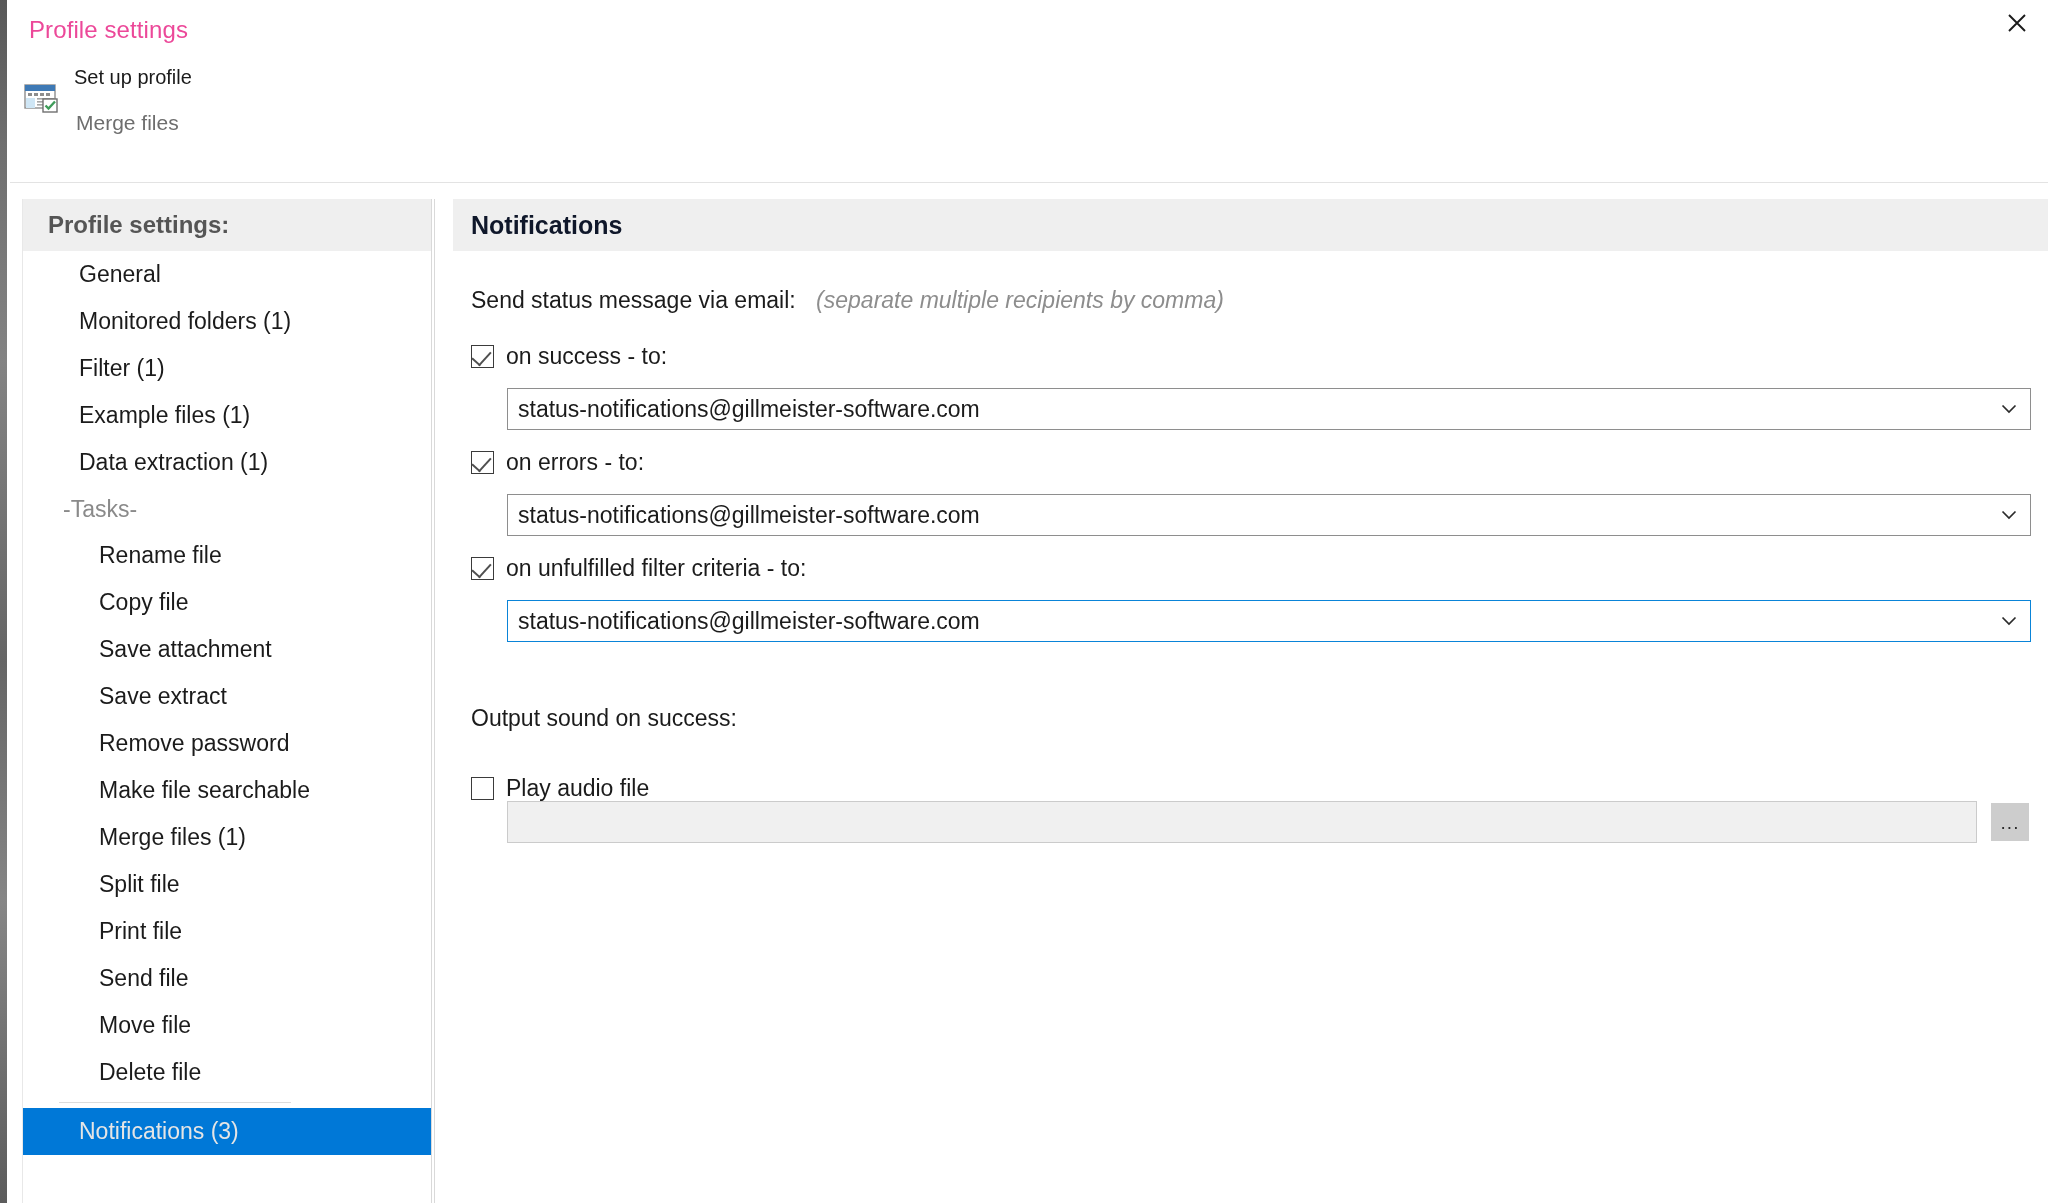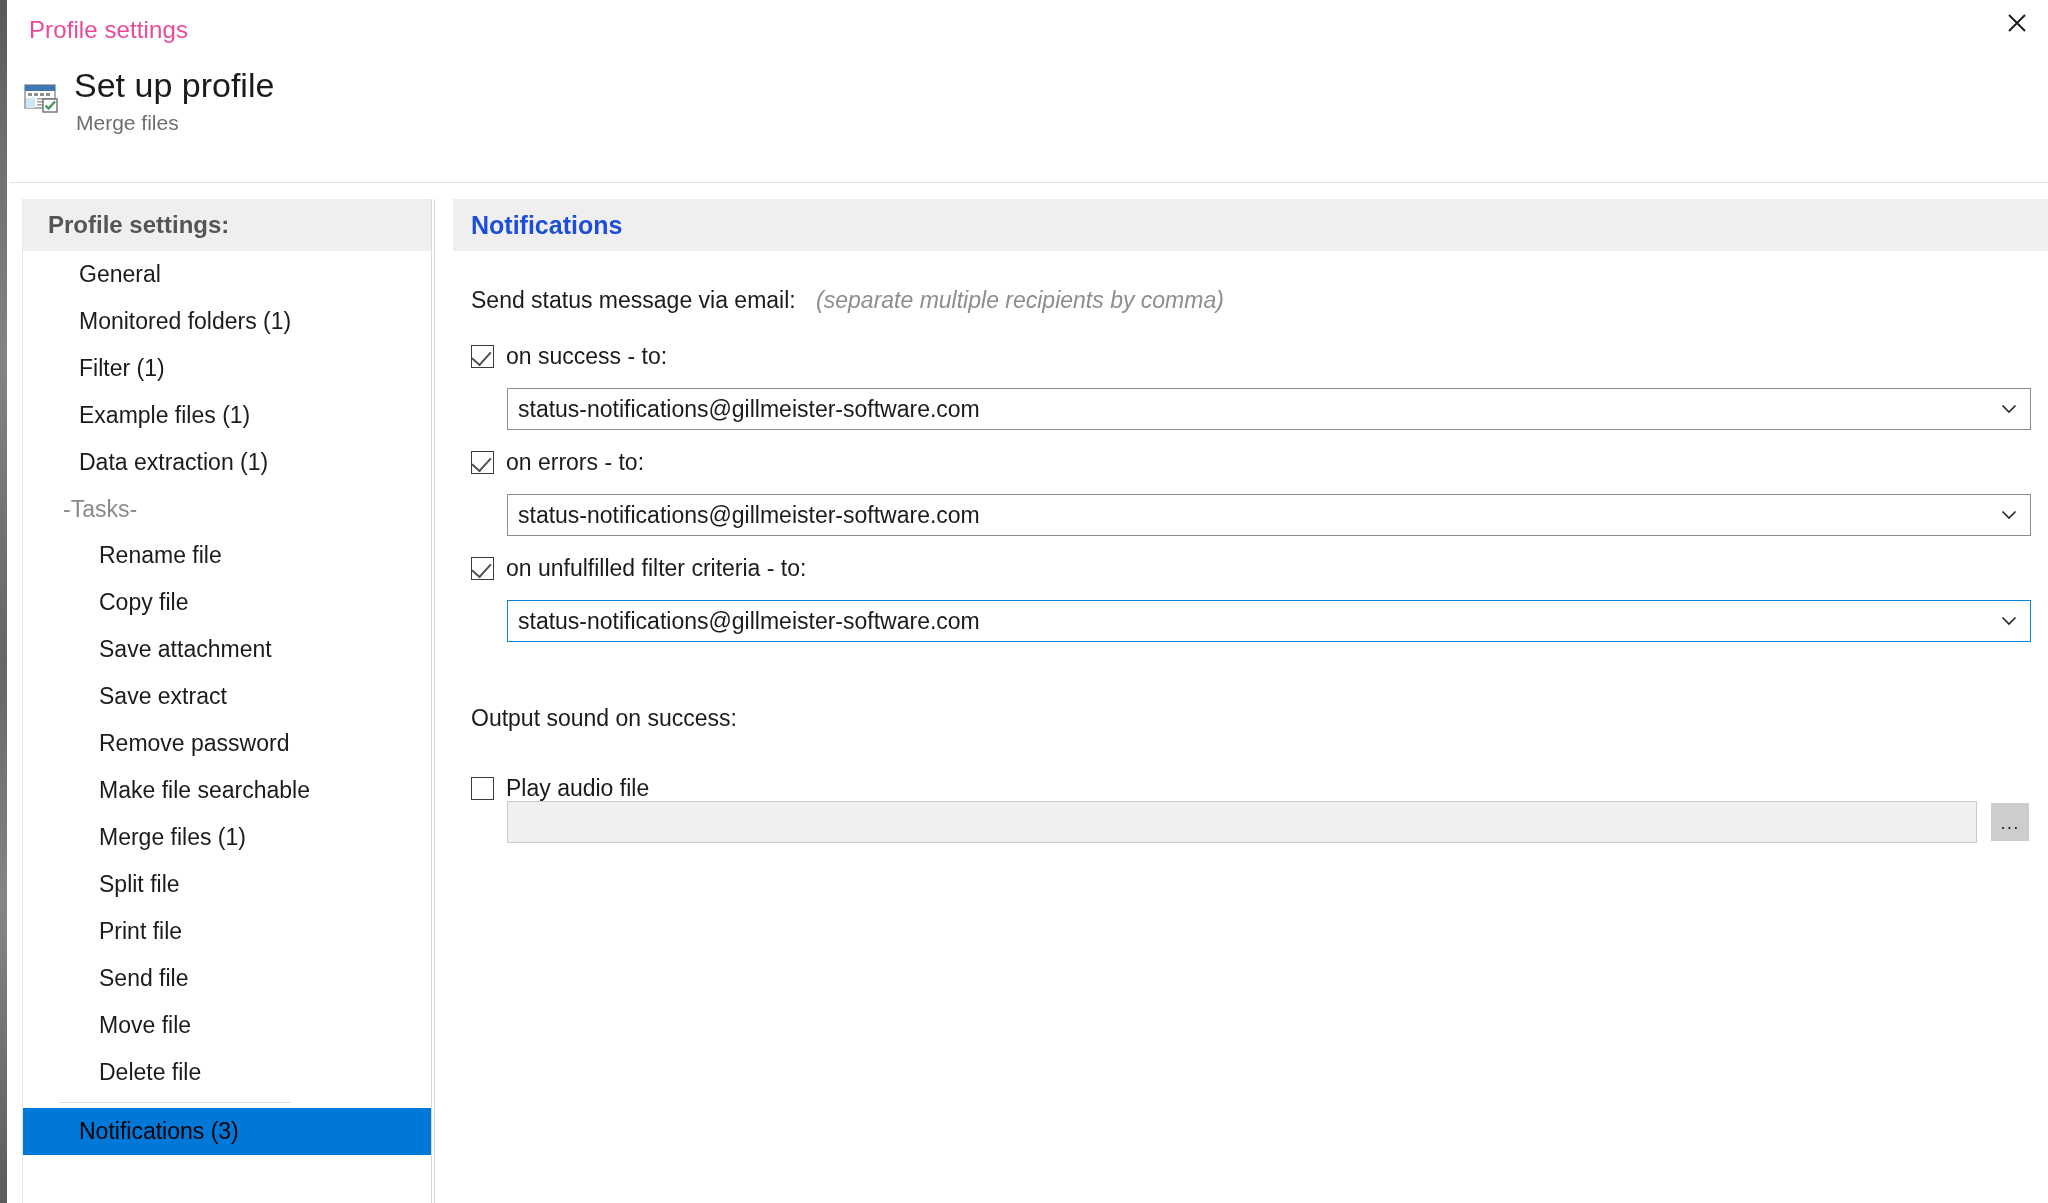--- a/index.html
+++ b/index.html
@@ -67,21 +67,21 @@
     background: #ffffff;
   }
   .header-icon {
     position: absolute;
     left: 14px; top: 17px;
     width: 34px; height: 34px;
   }
   .header-title {
     position: absolute;
     left: 64px; top: 4px;
-    font-size: 34px;
+    font-size: 20px;
     color: #1b1b1b;
     white-space: nowrap;
   }
   .header-sub {
     position: absolute;
     left: 66px; top: 49px;
     font-size: 21px;
     color: #6e6e6e;
     white-space: nowrap;
   }
@@ -127,21 +127,21 @@
     font-size: 23px;
     color: #1b1b1b;
     cursor: pointer;
     white-space: nowrap;
   }
   .nav-item.level1 { padding-left: 56px; }
   .nav-item.level2 { padding-left: 76px; }
   .nav-item.group  { padding-left: 40px; color: #8a8a8a; height: 46px; }
   .nav-item.selected {
     background: #0078d7;
-    color: #000000;
+    color: #e5e5e5;
   }
   .nav-sep {
     margin: 6px 0 5px 0;
     height: 1px;
     background: #dcdcdc;
     width: 232px;
     margin-left: 36px;
   }
 
   
@@ -156,21 +156,21 @@
     position: absolute;
     left: 18px; top: 0px;
     width: 1596px; height: 52px;
     background: #efefef;
     display: flex; align-items: center;
   }
   .main-head span {
     padding-left: 18px;
     font-size: 25px;
     font-weight: bold;
-    color: #1d4ed8;
+    color: #0f172a;
     white-space: nowrap;
   }
 
   .content { position: absolute; left: 18px; top: 52px; width: 1596px; }
 
   .section-label {
     position: absolute;
     font-size: 23px;
     color: #1b1b1b;
     white-space: nowrap;

